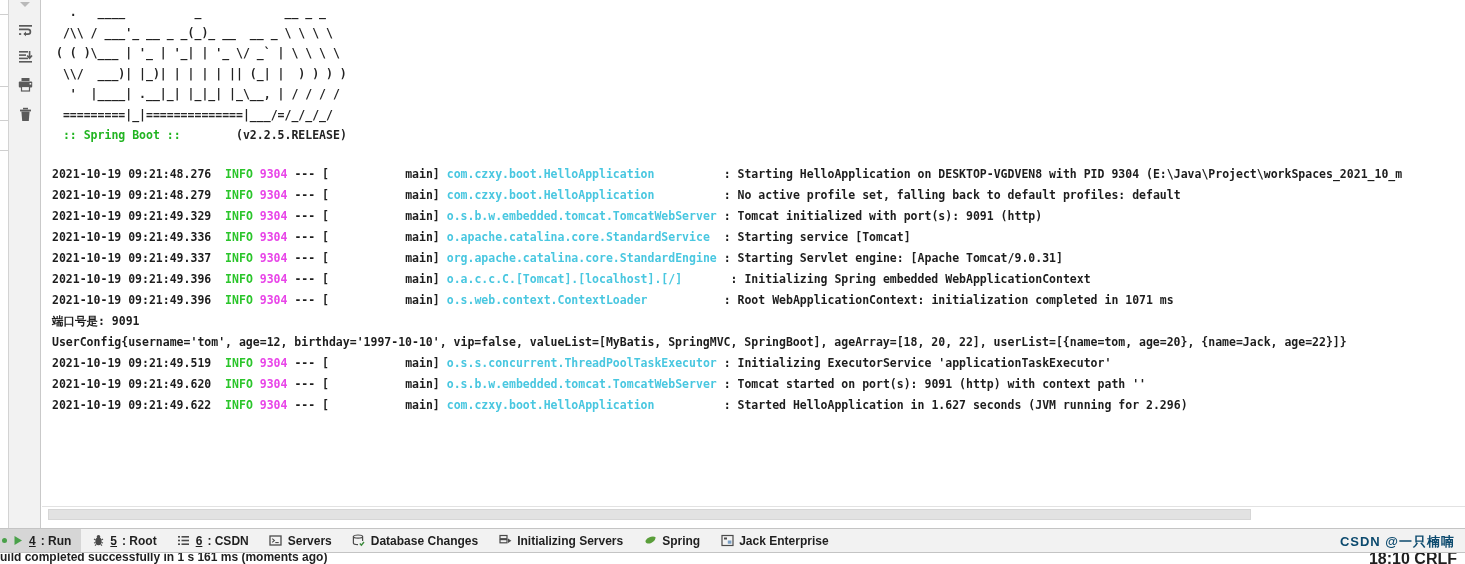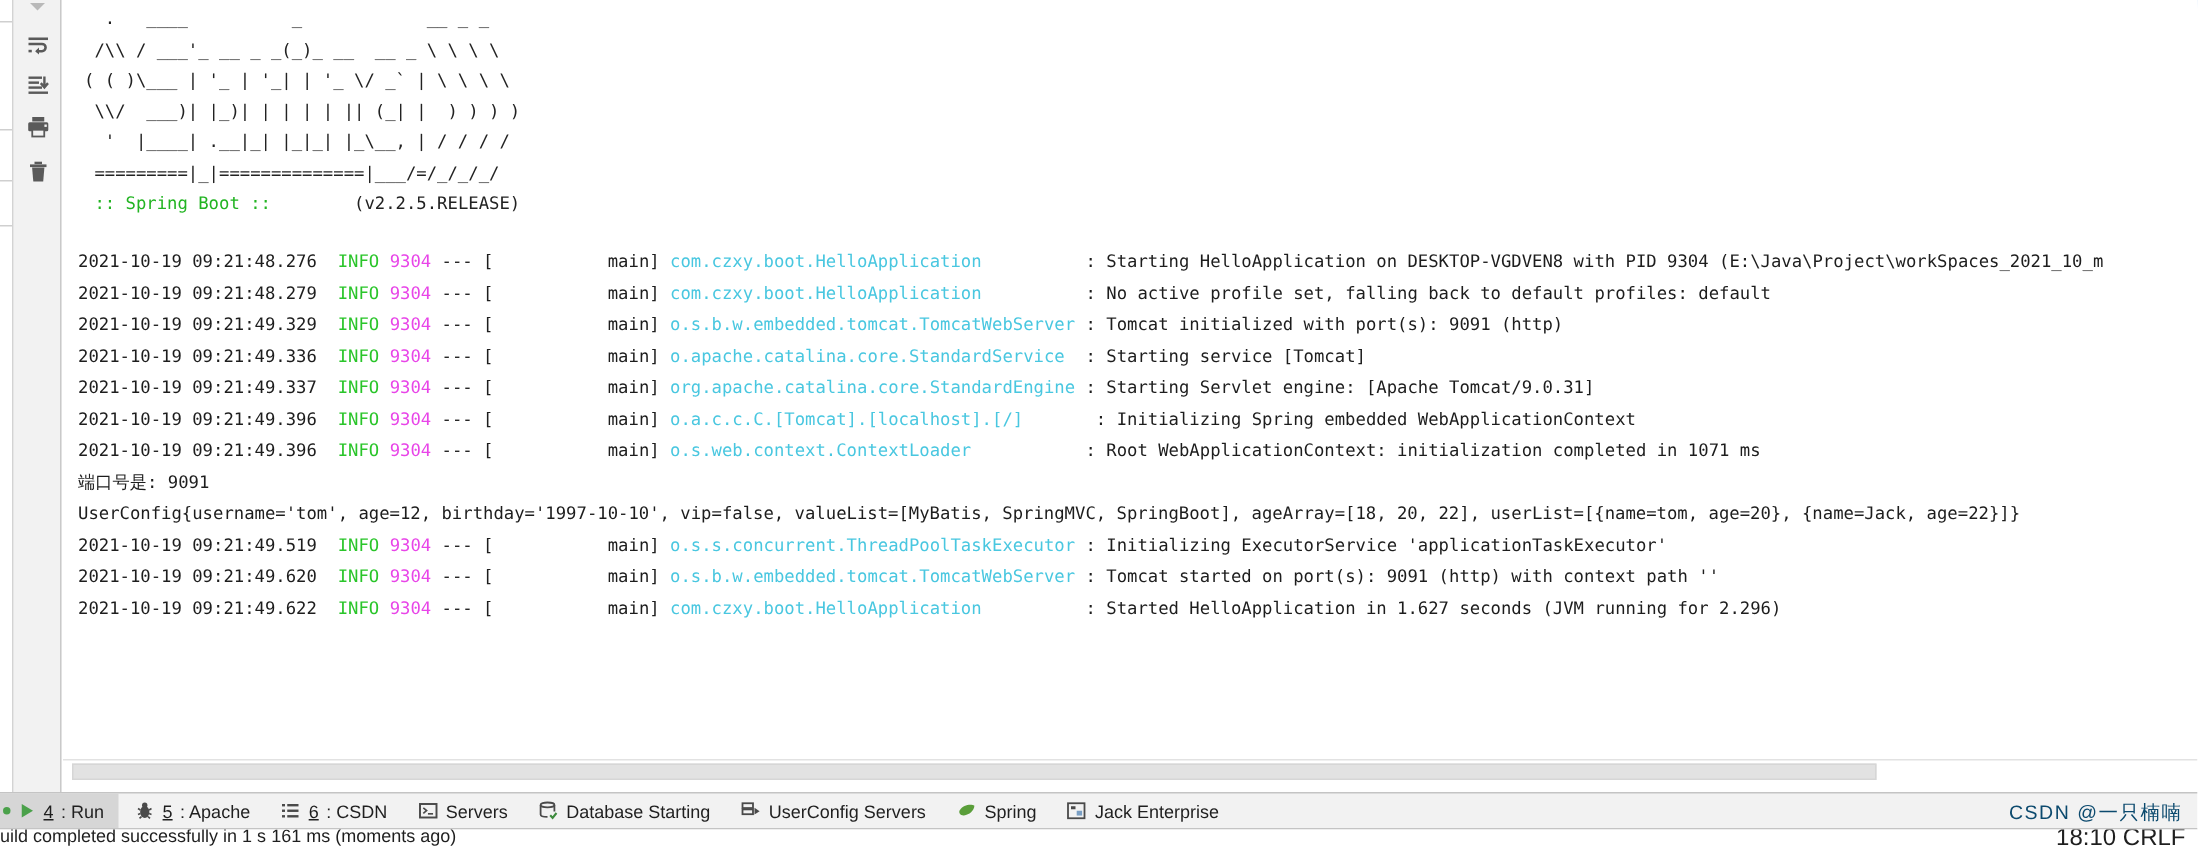--- a/index.html
+++ b/index.html
@@ -13,20 +13,21 @@
     overflow: hidden;
     font-family: "Liberation Sans", sans-serif;
     -webkit-font-smoothing: antialiased;
   }
 
   #app {
     position: relative;
     width: 1465px;
     height: 564px;
     background: #ffffff;
+    font-weight: bold;
   }
 
   
   .top-highlight {
     position: absolute;
     top: 0;
     left: 992px;
     width: 473px;
     height: 6px;
     background: linear-gradient(to bottom, #bcd9fb 0%, #d9e9fd 45%, #ffffff 100%);
@@ -375,21 +376,21 @@
 
     <div class="tab">
       <span class="tab-icon">
         <svg width="13" height="13" viewBox="0 0 13 13">
           <ellipse cx="6.5" cy="7.3" rx="3.1" ry="4" fill="#4a4a4a"></ellipse>
           <circle cx="6.5" cy="2.8" r="1.8" fill="#4a4a4a"></circle>
           <path d="M2 5 L3.6 6 M2 9 L3.6 8.4 M11 5 L9.4 6 M11 9 L9.4 8.4 M3 11.6 L4.3 10.4 M10 11.6 L8.7 10.4" stroke="#4a4a4a" stroke-width="1.1"></path>
         </svg>
       </span>
       <span class="num">5</span>
-        <span>: Apache</span>
+        <span>: Root</span>
     </div>
 
     <div class="tab">
       <span class="tab-icon">
         <svg width="13" height="13" viewBox="0 0 13 13">
           <rect x="1" y="2" width="2" height="1.6" fill="#4a4a4a"></rect>
           <rect x="4.5" y="2" width="7.5" height="1.6" fill="#4a4a4a"></rect>
           <rect x="1" y="5.7" width="2" height="1.6" fill="#4a4a4a"></rect>
           <rect x="4.5" y="5.7" width="7.5" height="1.6" fill="#4a4a4a"></rect>
           <rect x="1" y="9.4" width="2" height="1.6" fill="#4a4a4a"></rect>
@@ -413,32 +414,32 @@
 
     <div class="tab">
       <span class="tab-icon">
         <svg width="13" height="13" viewBox="0 0 13 13">
           <ellipse cx="6" cy="2.6" rx="4.6" ry="1.6" fill="none" stroke="#4a4a4a" stroke-width="1.2"></ellipse>
           <path d="M1.4 2.6 V9 C1.4 10 3.4 10.6 6 10.6" stroke="#4a4a4a" stroke-width="1.2" fill="none"></path>
           <path d="M10.6 2.6 V7" stroke="#4a4a4a" stroke-width="1.2" fill="none"></path>
           <path d="M7.8 9.5 L9.4 11.2 L12 8" stroke="#3d8b3d" stroke-width="1.4" fill="none"></path>
         </svg>
       </span>
-      <span>Database Starting</span>
+      <span>Database Changes</span>
     </div>
 
     <div class="tab">
       <span class="tab-icon">
         <svg width="13" height="13" viewBox="0 0 13 13">
           <rect x="1" y="1.5" width="7" height="3.2" fill="none" stroke="#4a4a4a" stroke-width="1.2"></rect>
           <rect x="1" y="5.6" width="7" height="3.2" fill="none" stroke="#4a4a4a" stroke-width="1.2"></rect>
           <path d="M9 4.5 L12.4 6.8 L9 9 Z" fill="#4a4a4a"></path>
         </svg>
       </span>
-      <span>UserConfig Servers</span>
+      <span>Initializing Servers</span>
     </div>
 
     <div class="tab">
       <span class="tab-icon">
         <svg width="13" height="13" viewBox="0 0 13 13">
           <path d="M11.6 3.2 C9.5 1.8 4 2.6 1.8 6.2 C0.8 7.9 2.4 9.8 4.6 9.6 C8.2 9.2 11.4 6.6 11.6 3.2 Z" fill="#5a9e3a"></path>
         </svg>
       </span>
       <span>Spring</span>
     </div>

